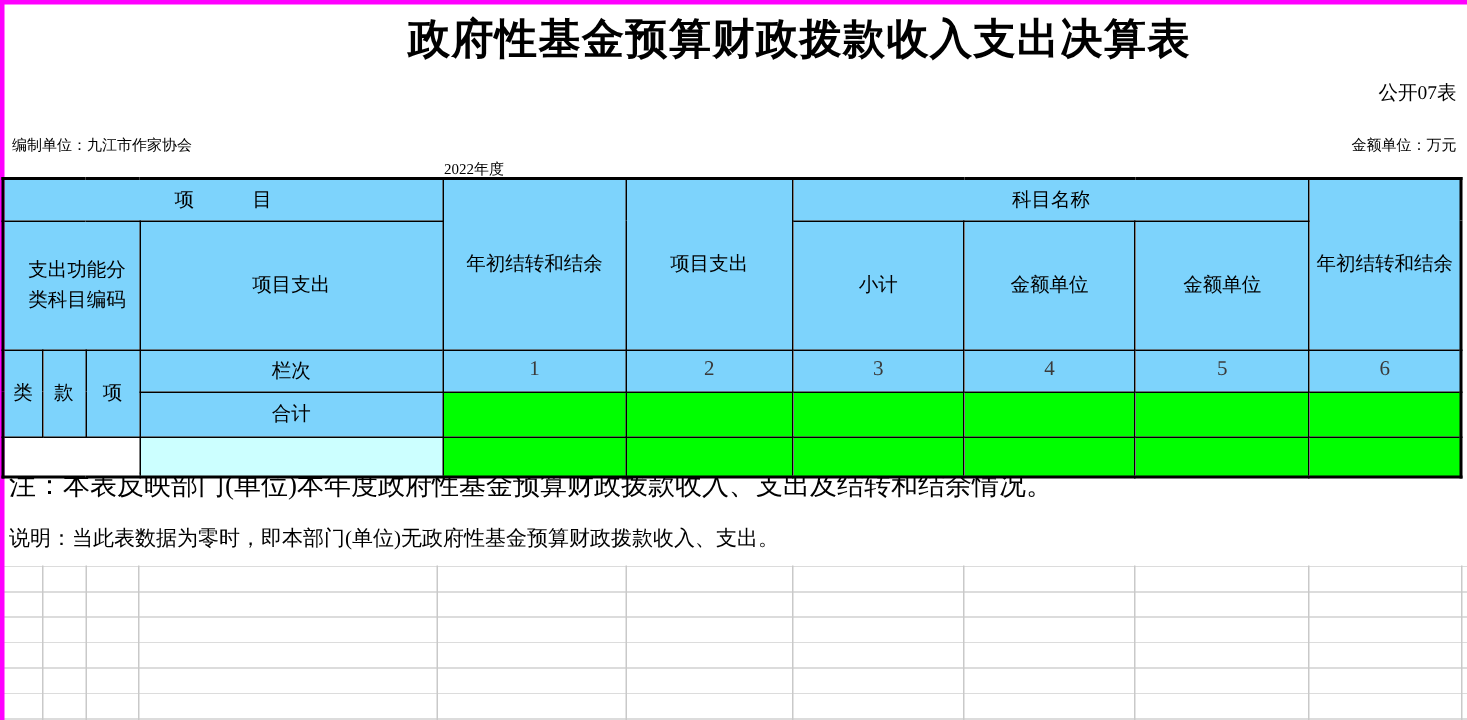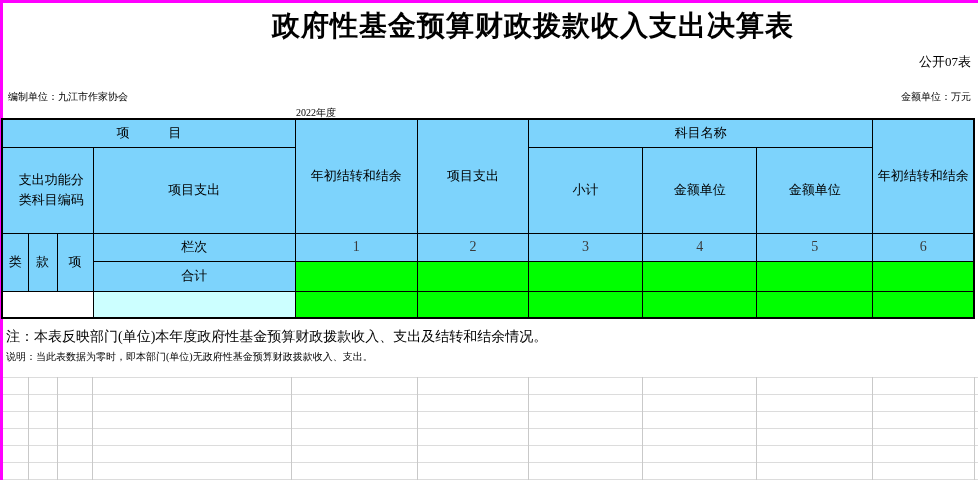--- a/index.html
+++ b/index.html
@@ -41,22 +41,22 @@
     overflow: hidden; padding: 0;
   }
   table.report { border: 2px solid #000; }
   td.hdr   { background: #7dd3fc; }
   td.val   { background: #00FF00; }
   td.hl    { background: #CCFFFF; }
   td.blank { background: #FFFFFF; }
   td.num   { color: #3a3a3a; font-size: 14px; }
   .wrap-code { display: inline-block; width: 72px; line-height: 1.55; text-align: right; }
 
-  .note-line1 { position: absolute; left: 6px; top: 328px; font-size: 14px; }
-  .note-line2 { position: absolute; left: 6px; top: 350px; font-size: 10px; }
+  .note-line1 { position: absolute; left: 6px; top: 311px; font-size: 18px; }
+  .note-line2 { position: absolute; left: 6px; top: 350px; font-size: 14px; }
 
   .empty-grid {
     position: absolute; left: 0; top: 377px; width: 978px; height: 103px;
     background-image: repeating-linear-gradient(to bottom, #DCDCDC 0 1px, transparent 1px 17px);
   }
   .empty-grid .vline {
     position: absolute; top: 0; width: 1px; height: 103px; background: #C9C9C9;
   }
 </style>
 </head>

